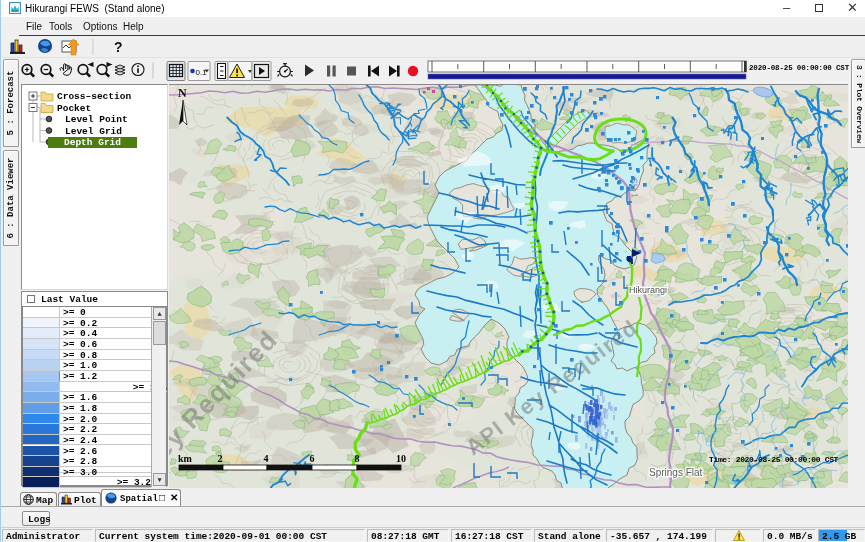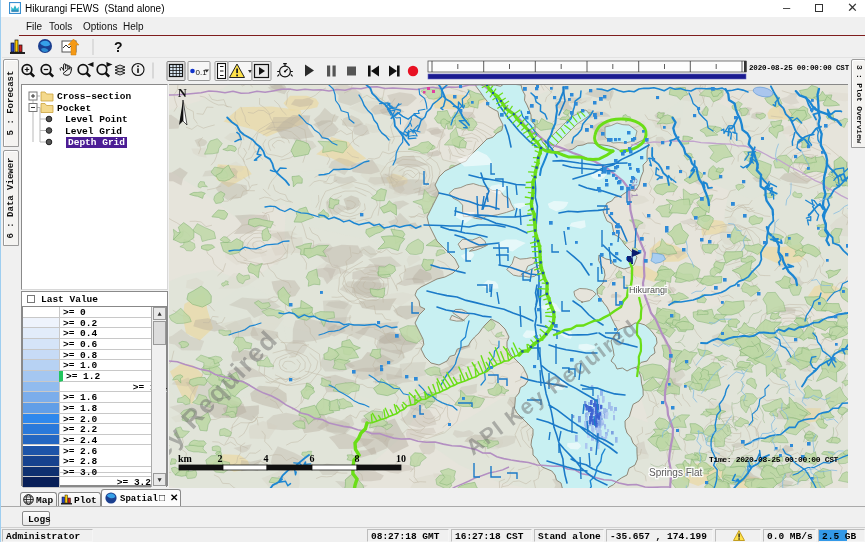--- a/index.html
+++ b/index.html
@@ -203,41 +203,41 @@
         <path d="M0 3 L4 3 L5.5 5 L12 5 L12 12 L0 12 Z" fill="#f4d98c" stroke="#caa23c" stroke-width="0.8"></path>
       </g>
     <circle cx="27" cy="34" r="2.8" fill="#555" stroke="#222"></circle>
     <circle cx="27" cy="45.5" r="2.8" fill="#555" stroke="#222"></circle>
     <circle cx="27" cy="57" r="2.8" fill="#555" stroke="#222"></circle>
   </svg>
   <div class="trow" style="left:35px; top:6px;">Cross–section</div>
   <div class="trow" style="left:35px; top:17.5px;">Pocket</div>
   <div class="trow" style="left:43px; top:29px;">Level Point</div>
   <div class="trow" style="left:43px; top:40.5px;">Level Grid</div>
-  <div class="trow" style="left:44px; top:52px; background:#4c1d95; color:#fff; padding:0 2px;">Depth Grid</div>
+  <div class="trow" style="left:26px; top:52px; background:#4d7c0f; color:#fff; padding:0 16px;">Depth Grid</div>
 </div>
 
 <div id="legendpanel">
     <div style="position:absolute;left:5px;top:3px;width:8px;height:8px;background:#fff;border:1px solid #777;"></div>
     <div style="position:absolute;left:19px;top:2px;">Last Value</div>
     <div style="position:absolute;left:0px;top:14px;width:145px;height:181px;border:1px solid #888;"></div>
     <div style="position:absolute;left:1px;top:15.0px;width:36px;height:10.65px;background:#ffffff;border-bottom:1px solid #c8c8c8;"></div>
     <div style="position:absolute;left:37px;top:15.0px;width:92px;height:10.65px;border-left:1px solid #c8c8c8;border-bottom:1px solid #c8c8c8;padding:0 0 0 3px;">&gt;= 0</div>
     <div style="position:absolute;left:1px;top:25.6px;width:36px;height:10.65px;background:#eef3fc;border-bottom:1px solid #c8c8c8;"></div>
     <div style="position:absolute;left:37px;top:25.6px;width:92px;height:10.65px;border-left:1px solid #c8c8c8;border-bottom:1px solid #c8c8c8;padding:0 0 0 3px;">&gt;= 0.2</div>
     <div style="position:absolute;left:1px;top:36.3px;width:36px;height:10.65px;background:#e2ecfa;border-bottom:1px solid #c8c8c8;"></div>
     <div style="position:absolute;left:37px;top:36.3px;width:92px;height:10.65px;border-left:1px solid #c8c8c8;border-bottom:1px solid #c8c8c8;padding:0 0 0 3px;">&gt;= 0.4</div>
     <div style="position:absolute;left:1px;top:47.0px;width:36px;height:10.65px;background:#d5e4f8;border-bottom:1px solid #c8c8c8;"></div>
     <div style="position:absolute;left:37px;top:47.0px;width:92px;height:10.65px;border-left:1px solid #c8c8c8;border-bottom:1px solid #c8c8c8;padding:0 0 0 3px;">&gt;= 0.6</div>
     <div style="position:absolute;left:1px;top:57.6px;width:36px;height:10.65px;background:#c7dbf6;border-bottom:1px solid #c8c8c8;"></div>
     <div style="position:absolute;left:37px;top:57.6px;width:92px;height:10.65px;border-left:1px solid #c8c8c8;border-bottom:1px solid #c8c8c8;padding:0 0 0 3px;">&gt;= 0.8</div>
     <div style="position:absolute;left:1px;top:68.2px;width:36px;height:10.65px;background:#b7d2f3;border-bottom:1px solid #c8c8c8;"></div>
     <div style="position:absolute;left:37px;top:68.2px;width:92px;height:10.65px;border-left:1px solid #c8c8c8;border-bottom:1px solid #c8c8c8;padding:0 0 0 3px;">&gt;= 1.0</div>
     <div style="position:absolute;left:1px;top:78.9px;width:36px;height:10.65px;background:#a5c7f1;border-bottom:1px solid #c8c8c8;"></div>
-    <div style="position:absolute;left:37px;top:78.9px;width:92px;height:10.65px;border-left:4px solid #22c55e;border-bottom:1px solid #c8c8c8;padding:0 0 0 3px;">&gt;= 1.2</div>
+    <div style="position:absolute;left:37px;top:78.9px;width:92px;height:10.65px;border-left:1px solid #22c55e;border-bottom:1px solid #c8c8c8;padding:0 0 0 3px;">&gt;= 1.2</div>
     <div style="position:absolute;left:1px;top:89.5px;width:36px;height:10.65px;background:#91bbee;border-bottom:1px solid #c8c8c8;"></div>
     <div style="position:absolute;left:37px;top:89.5px;width:108px;height:10.65px;border-left:1px solid #c8c8c8;border-bottom:1px solid #c8c8c8;padding:0 0 0 3px;text-align:right;">&gt;= 1.4</div>
     <div style="position:absolute;left:1px;top:100.2px;width:36px;height:10.65px;background:#7badeb;border-bottom:1px solid #c8c8c8;"></div>
     <div style="position:absolute;left:37px;top:100.2px;width:92px;height:10.65px;border-left:1px solid #c8c8c8;border-bottom:1px solid #c8c8c8;padding:0 0 0 3px;">&gt;= 1.6</div>
     <div style="position:absolute;left:1px;top:110.9px;width:36px;height:10.65px;background:#619ee7;border-bottom:1px solid #c8c8c8;"></div>
     <div style="position:absolute;left:37px;top:110.9px;width:92px;height:10.65px;border-left:1px solid #c8c8c8;border-bottom:1px solid #c8c8c8;padding:0 0 0 3px;">&gt;= 1.8</div>
     <div style="position:absolute;left:1px;top:121.5px;width:36px;height:10.65px;background:#2f88ec;border-bottom:1px solid #c8c8c8;"></div>
     <div style="position:absolute;left:37px;top:121.5px;width:92px;height:10.65px;border-left:1px solid #c8c8c8;border-bottom:1px solid #c8c8c8;padding:0 0 0 3px;">&gt;= 2.0</div>
     <div style="position:absolute;left:1px;top:132.2px;width:36px;height:10.65px;background:#2a79da;border-bottom:1px solid #c8c8c8;"></div>
     <div style="position:absolute;left:37px;top:132.2px;width:92px;height:10.65px;border-left:1px solid #c8c8c8;border-bottom:1px solid #c8c8c8;padding:0 0 0 3px;">&gt;= 2.2</div>
@@ -1494,20 +1494,21 @@
     <span style="position:absolute;left:68px;top:2px;font-size:10px;font-family:'Liberation Sans';font-weight:bold;">✕</span>
   </div>
   <div style="position:absolute; left:0; top:18px; width:865px; height:1px; background:#aaa;"></div>
   <div class="btab" style="left:21px; top:23px; width:28px; height:15px; border-bottom:1px solid #8a8a8a; border-radius:2px;">
       <span style="position:absolute;left:5px;top:2px;">Logs</span>
     </div>
 </div>
 
 <div id="statusbar">
   <div class="scell" style="left:1px; width:91px;">Administrator</div>
+  <div class="scell" style="left:94px; width:270px;">Current system time:2020-09-01 00:00 CST</div>
   <div class="scell" style="left:366px; width:82px;">08:27:18 GMT</div>
   <div class="scell" style="left:450px; width:81px;">16:27:18 CST</div>
   <div class="scell" style="left:533px; width:70px;">Stand alone</div>
   <div class="scell" style="left:605px; width:107px;">-35.657 , 174.199</div>
   <div class="scell" style="left:714px; width:46px;">
     <svg width="12" height="11" style="position:absolute;left:17px;top:0px;">
         <path d="M6 0.5 L11.5 10.5 L0.5 10.5 Z" fill="#ffe24a" stroke="#b58a00" stroke-width="0.8"></path>
         <rect x="5.4" y="3.5" width="1.4" height="4" fill="#222"></rect>
         <rect x="5.4" y="8.3" width="1.4" height="1.4" fill="#222"></rect>
       </svg>

